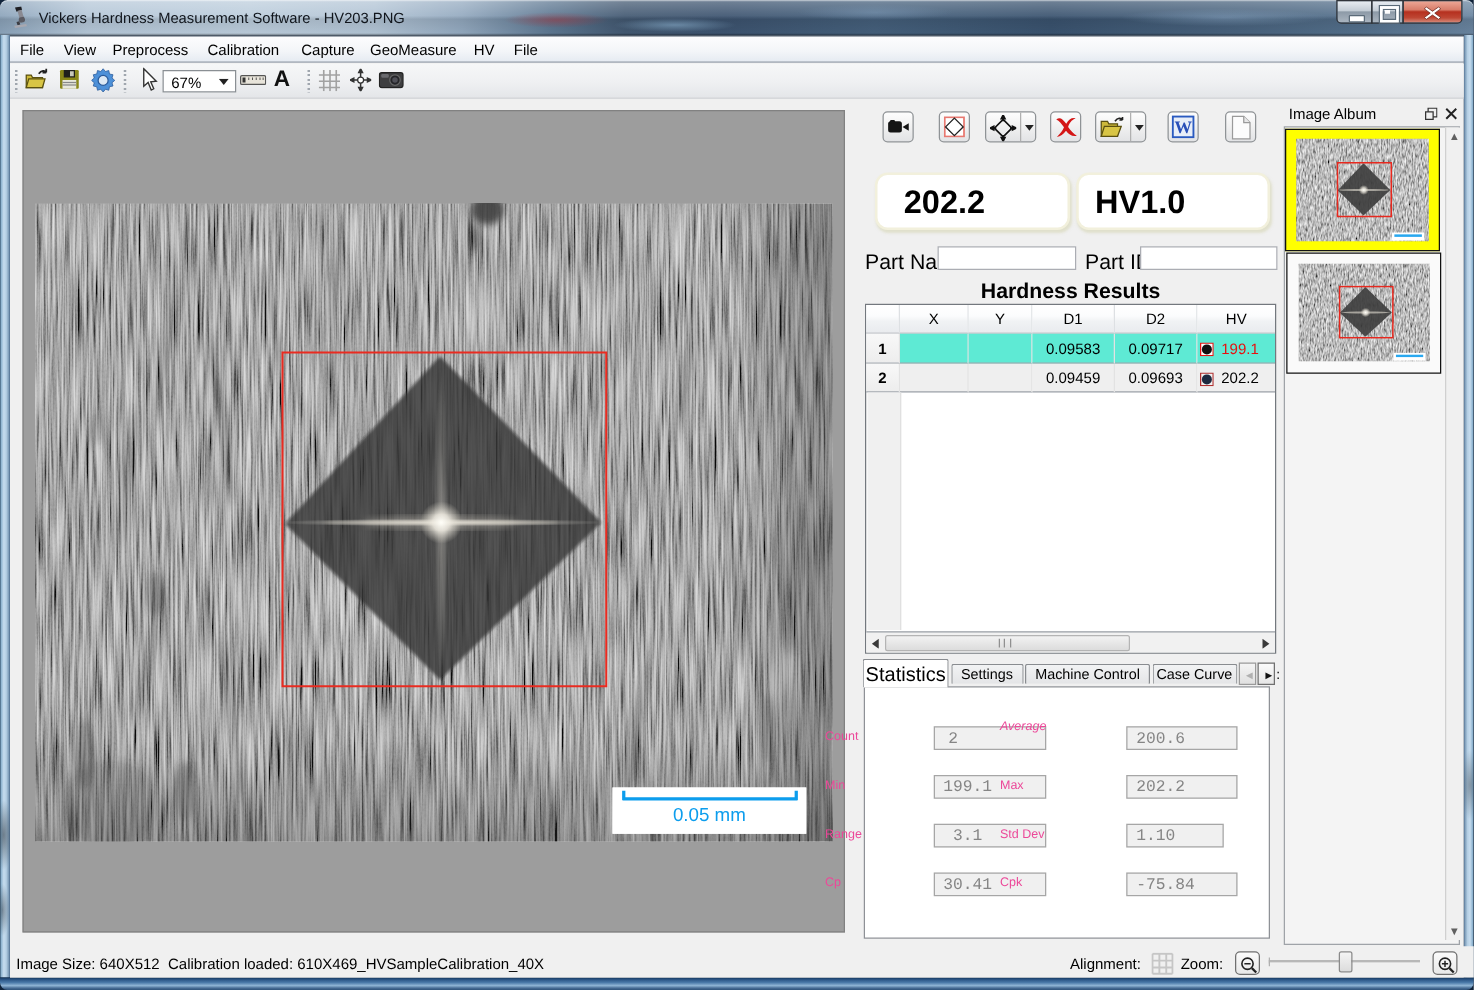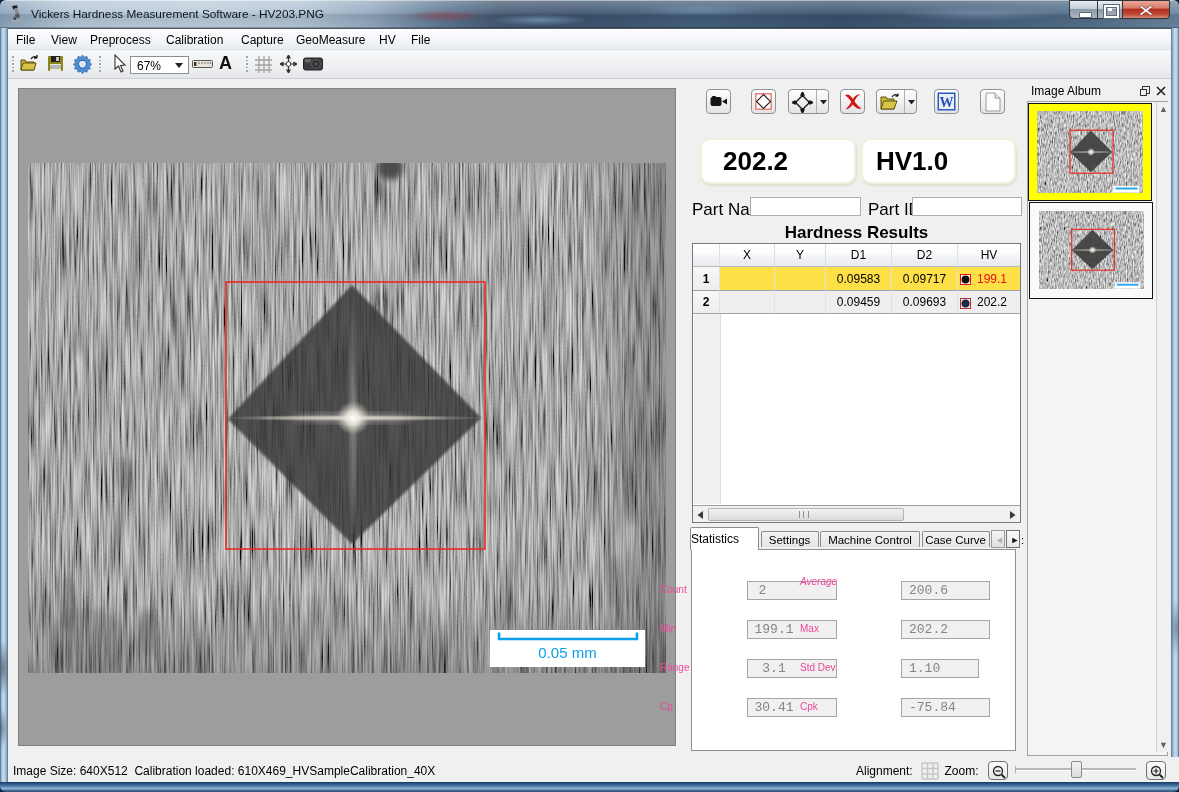--- a/index.html
+++ b/index.html
@@ -36,28 +36,28 @@
 #scalebar .txt{position:absolute;left:0;top:14px;width:155px;text-align:center;color:#0c9ded;font-size:15px;}
 
 .tbtn{height:25px;border:1px solid #8f9396;border-radius:4px;background:linear-gradient(180deg,#fdfdfd 0%,#f2f2f2 45%,#e2e3e5 100%);box-sizing:border-box;}
 .vbox{top:138px;height:42px;background:#fff;border:2px solid #f2f0dc;border-radius:10px;box-shadow:1px 2px 2px rgba(210,210,170,.5);}
 .vbox span{position:absolute;top:6px;font-weight:bold;font-size:26px;letter-spacing:0px;color:#000;}
 .plabel{font-size:17px;color:#000;}
 .pinput{background:#fff;border:1px solid #abadb3;box-sizing:border-box;}
 
 #tbl{left:692px;top:243px;width:329px;height:280px;background:#fff;border:1px solid #73787e;box-sizing:border-box;}
 .th{position:absolute;top:0;height:23px;background:linear-gradient(180deg,#ffffff 0%,#fbfcfd 40%,#f0f2f4 60%,#e9ebee 100%);border-right:1px solid #dde0e3;border-bottom:1px solid #b8bcc1;box-sizing:border-box;font-size:12px;text-align:center;line-height:23px;}
-.tr1{position:absolute;top:23px;height:24px;background:#fde047;border-right:1px solid #e2e2e2;border-bottom:1px solid #9ea4ab;box-sizing:border-box;font-size:12px;line-height:24px;}
+.tr1{position:absolute;top:23px;height:24px;background:#5eead4;border-right:1px solid #e2e2e2;border-bottom:1px solid #9ea4ab;box-sizing:border-box;font-size:12px;line-height:24px;}
 .tr2{position:absolute;top:47px;height:23px;background:#efefef;border-right:1px solid #e2e2e2;border-bottom:1px solid #9ea4ab;box-sizing:border-box;font-size:12px;line-height:23px;}
 .rowhdr{background:linear-gradient(180deg,#f8f8f8,#ededed);font-weight:bold;text-align:center;}
 .sthumb{position:absolute;background:linear-gradient(180deg,#f2f2f2,#dcdcdc);border:1px solid #b4b4b4;border-radius:2px;box-sizing:border-box;}
 .arr{position:absolute;font-size:9px;color:#505050;}
 
 .tab{position:absolute;top:531px;height:16px;background:linear-gradient(180deg,#f2f3f4,#e4e5e7);border:1px solid #898c90;border-bottom:none;border-radius:2px 2px 0 0;box-sizing:border-box;font-size:11.5px;text-align:center;padding-top:2px;}
-#tabsel{position:absolute;left:690px;top:527px;width:69px;height:23px;background:#fff;border:1px solid #898c90;border-bottom:none;border-radius:2px 2px 0 0;box-sizing:border-box;font-size:12px;text-align:left;padding-top:4px;z-index:3;}
+#tabsel{position:absolute;left:690px;top:527px;width:69px;height:23px;background:#fff;border:1px solid #898c90;border-bottom:none;border-radius:2px 2px 0 0;box-sizing:border-box;font-size:16px;text-align:center;padding-top:4px;z-index:3;}
 #tabbox{left:691px;top:549px;width:325px;height:202px;background:#fff;border:1px solid #8e9196;box-sizing:border-box;z-index:2;}
 .slabel{position:absolute;z-index:5;font-size:10px;color:#ec4899;text-align:left;}
 .sinput{position:absolute;z-index:5;width:90px;height:19px;background:#f0f0f0;border:1px solid #a6a6a6;box-sizing:border-box;font-family:"Liberation Mono",monospace;font-size:13px;color:#858585;line-height:17px;padding-left:7px;}
 
 #album{left:1027px;top:82px;width:142px;height:675px;background:#f0f0f0;}
 #albhdr{left:0;top:0;width:142px;height:19px;font-size:12px;color:#000;}
 #albbody{left:0;top:19px;width:141px;height:655px;background:#f4f4f4;border:1px solid #9fa3a8;box-sizing:border-box;}
 
 #status{left:8px;top:757px;width:1163px;height:25px;background:#f0f0f0;font-size:12px;padding-left:27px;}
 .magbtn{position:absolute;width:20px;height:19px;border:1px solid #707070;border-radius:4px;background:linear-gradient(180deg,#fbfbfb,#e8e8e8);box-sizing:border-box;}

